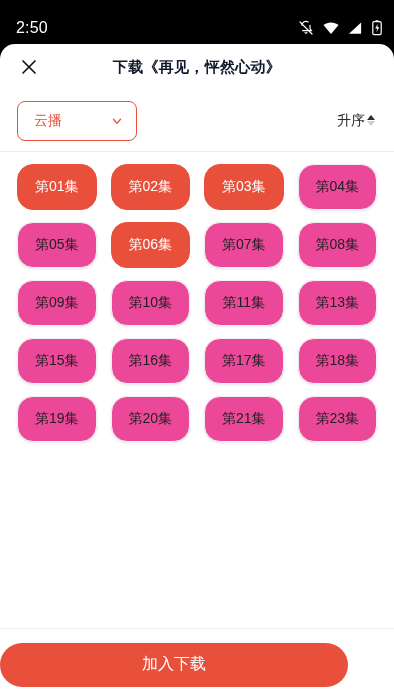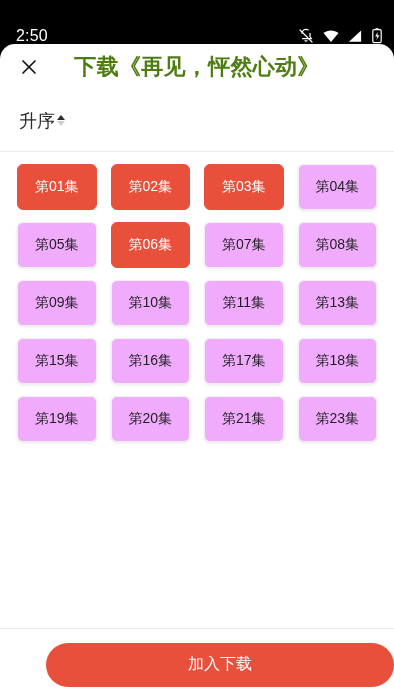--- a/index.html
+++ b/index.html
@@ -6,21 +6,21 @@
   html, body {
     width: 394px; height: 700px;
     font-family: "Liberation Sans", "DejaVu Sans", sans-serif;
     background: #000;
     overflow: hidden;
   }
   #app { position: relative; width: 394px; height: 700px; background: #000; }
 
   
   .statusbar {
-    position: absolute; top: 16px; left: 0; width: 394px; height: 40px;
+    position: absolute; top: 8px; left: 0; width: 394px; height: 40px;
     background: #000; color: #fff;
     display: flex; align-items: center; justify-content: space-between;
     padding: 0 12px 0 16px;
   }
   .status-time { font-size: 16px; letter-spacing: .2px; color: #fff; }
   .status-icons { display: flex; align-items: center; gap: 9px; }
   .status-icons svg { display: block; }
 
   
   .sheet {
@@ -34,21 +34,21 @@
     position: relative; height: 46px;
     display: flex; align-items: center;
   }
   .close-btn {
     position: absolute; left: 14px; top: 50%; transform: translateY(-50%);
     width: 30px; height: 30px; display: flex; align-items: center; justify-content: center;
     cursor: pointer;
   }
   .sheet-title {
     width: 100%; text-align: center;
-    font-size: 22px; font-weight: bold; color: #4d7c0f;
+    font-size: 15px; font-weight: bold; color: #0f172a;
     letter-spacing: .3px;
   }
 
   
   .filter-row {
     height: 62px; display: flex; align-items: center;
     padding: 0 17px; justify-content: space-between;
     border-bottom: 1px solid #ededed;
   }
   .source-select {
@@ -58,51 +58,51 @@
     display: flex; align-items: center; justify-content: space-between;
     padding: 0 12px 0 16px; cursor: pointer;
   }
   .source-select .label { font-size: 14px; color: #e8503c; }
   .source-select .chev { display: flex; align-items: center; }
 
   .sort-ctl {
     display: flex; align-items: center; gap: 2px; cursor: pointer;
     padding: 4px 2px;
   }
-  .sort-ctl .label { font-size: 18px; color: #2b2b2b; }
+  .sort-ctl .label { font-size: 14px; color: #2b2b2b; }
   .sort-arrows { display: flex; flex-direction: column; gap: 1px; line-height: 0; }
   .tri-up { width: 0; height: 0; border-left: 4px solid transparent; border-right: 4px solid transparent; border-bottom: 5px solid #2b2b2b; }
   .tri-down { width: 0; height: 0; border-left: 4px solid transparent; border-right: 4px solid transparent; border-top: 5px solid #cfcfcf; }
 
   
   .grid-wrap { padding: 12px 17px 0 17px; height: 462px; overflow: hidden; }
   .grid {
     display: grid;
     grid-template-columns: repeat(4, 1fr);
     column-gap: 14px; row-gap: 12px;
   }
   .ep {
-    height: 46px; border-radius: 6px;
+    height: 46px; border-radius: 16px;
     display: flex; align-items: center; justify-content: center;
     font-size: 14px; cursor: pointer; user-select: none;
   }
   .ep.off {
-    background: #f0abfc; color: #1f1f1f;
+    background: #ec4899; color: #1f1f1f;
     border: 1px solid #f0f0f0;
     box-shadow: 0 1px 3px rgba(0,0,0,.10);
   }
   .ep.on {
     background: #e8503c; color: #fff; border: 1px solid #e8503c;
   }
 
   
   .footer {
     position: absolute; left: 0; bottom: 0; width: 394px; height: 72px;
     background: #fff; border-top: 1px solid #ededed;
-    display: flex; align-items: center; justify-content: flex-end;
+    display: flex; align-items: center; justify-content: flex-start;
   }
   .download-btn {
     width: 348px; height: 44px; border-radius: 22px;
     background: #e8503c; color: #fff;
     display: flex; align-items: center; justify-content: center;
     font-size: 16px; cursor: pointer; border: none;
     font-family: "Liberation Sans", "DejaVu Sans", sans-serif;
   }
 </style>
 </head>
@@ -146,20 +146,28 @@
       <div class="close-btn">
         <svg width="18" height="18" viewBox="0 0 24 24" stroke="#111111" stroke-width="2.2" stroke-linecap="round">
           <line x1="4" y1="4" x2="20" y2="20"></line>
           <line x1="20" y1="4" x2="4" y2="20"></line>
         </svg>
       </div>
       <div class="sheet-title">下载《再见，怦然心动》</div>
     </div>
 
     <div class="filter-row">
+      <div class="source-select">
+        <span class="label">云播</span>
+        <span class="chev">
+          <svg width="14" height="14" viewBox="0 0 24 24" fill="none" stroke="#e8503c" stroke-width="2.2" stroke-linecap="round" stroke-linejoin="round">
+            <polyline points="6 9 12 16 18 9"></polyline>
+          </svg>
+        </span>
+      </div>
       <div class="sort-ctl">
         <span class="label">升序</span>
         <span class="sort-arrows">
           <span class="tri-up"></span>
           <span class="tri-down"></span>
         </span>
       </div>
     </div>
 
     <div class="grid-wrap">

